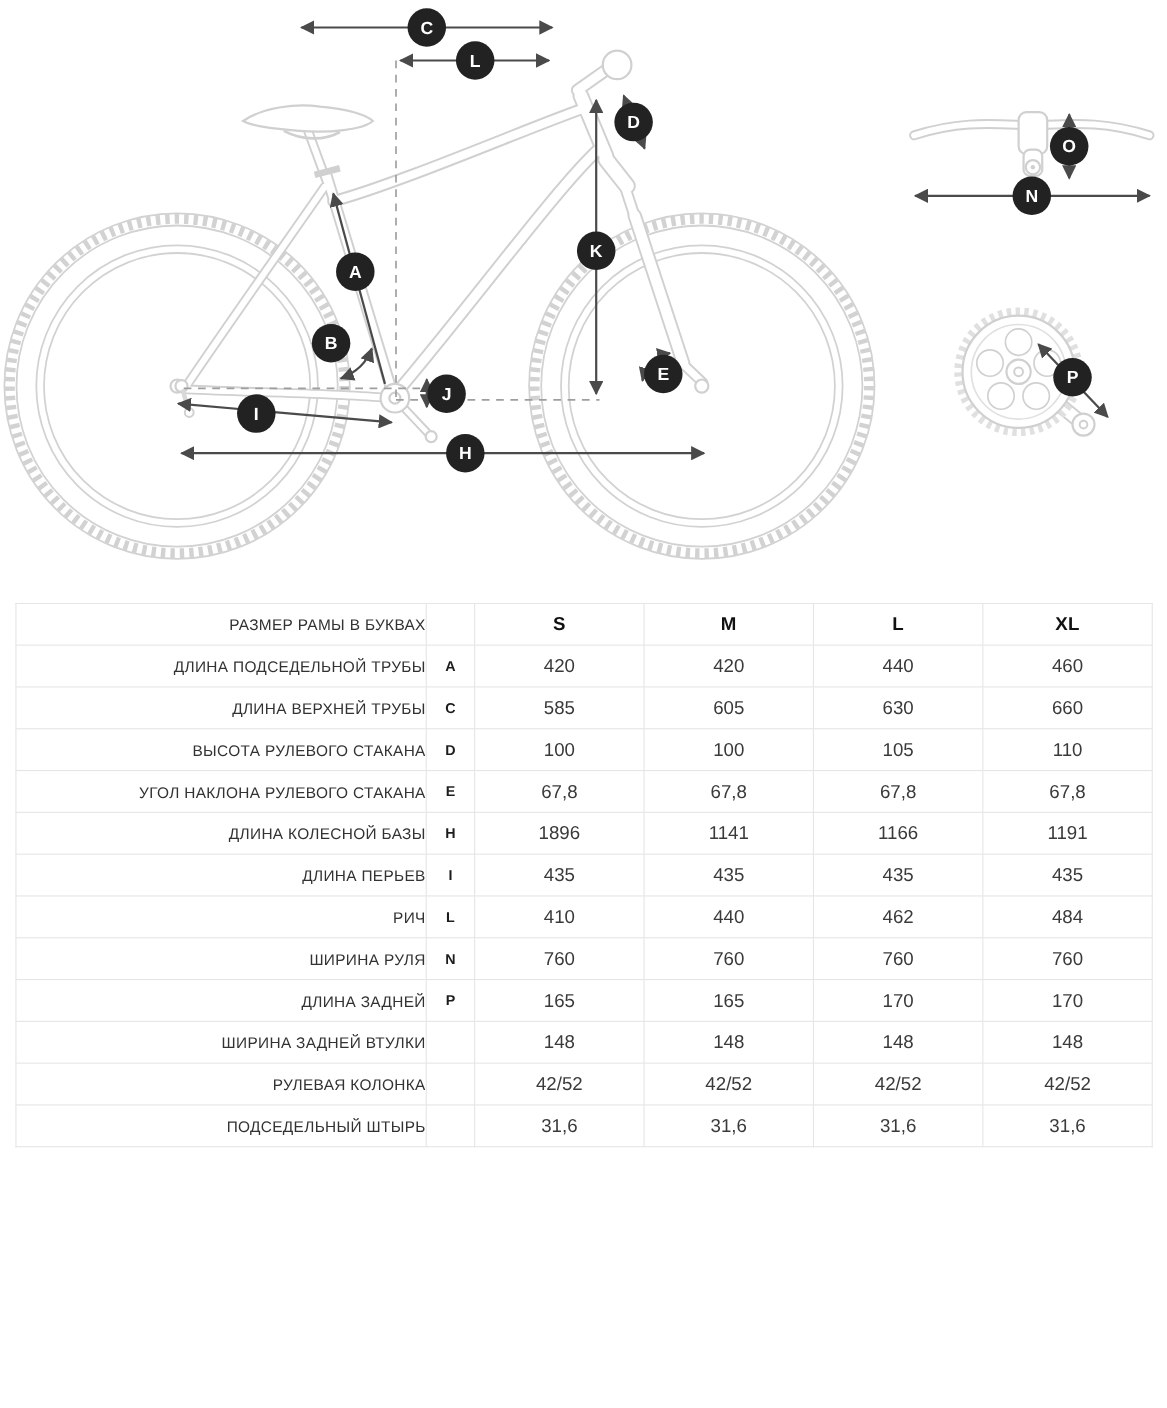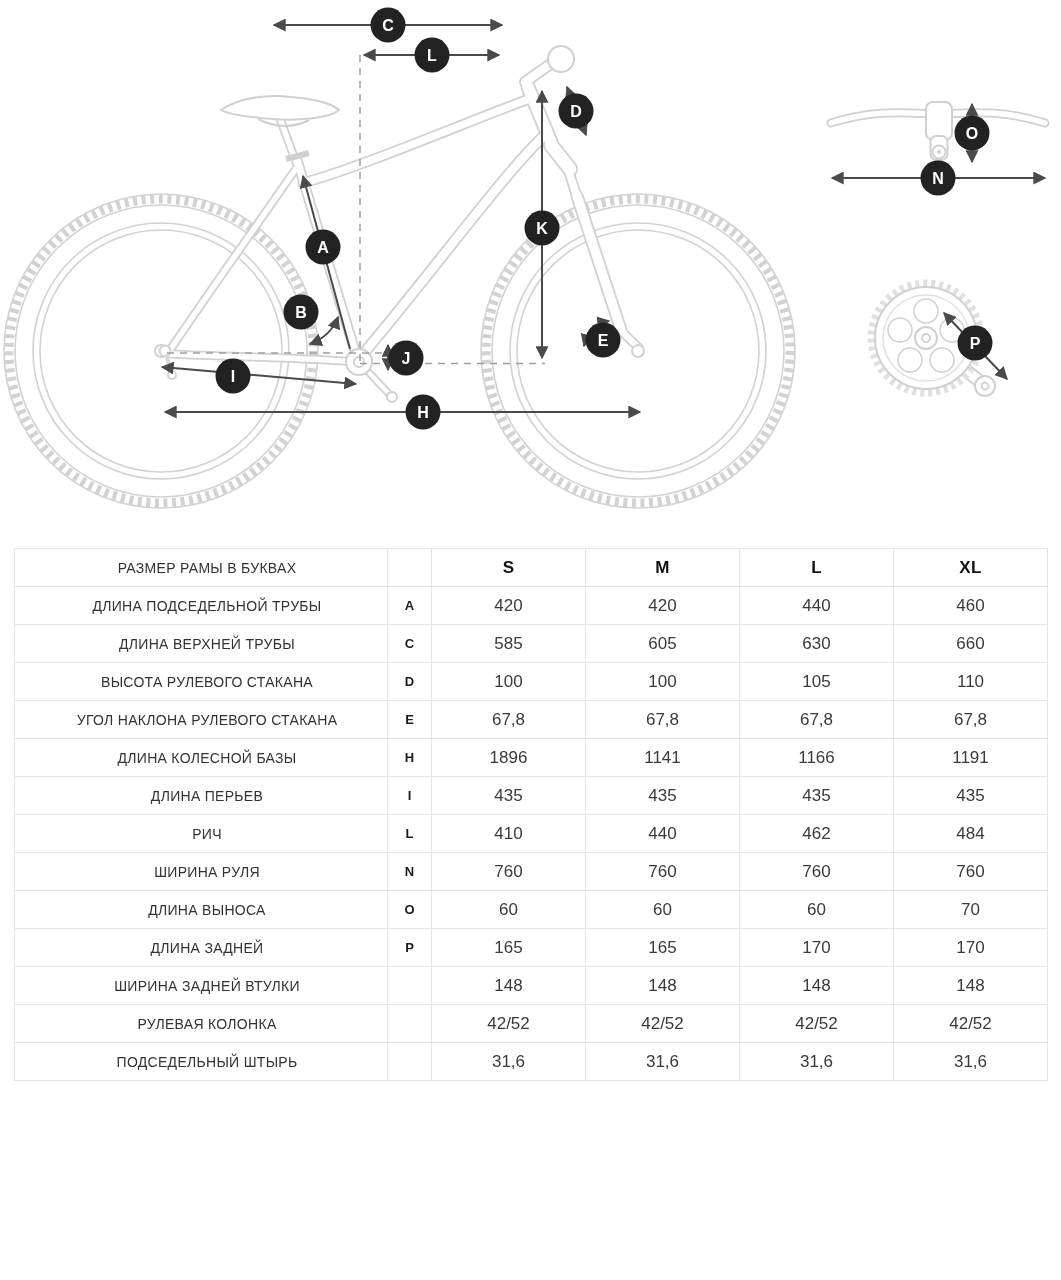--- a/index.html
+++ b/index.html
@@ -9,21 +9,21 @@
   .t-out path{fill:none;stroke:#d0d0d0;stroke-linecap:round;stroke-linejoin:round;}
   .t-in path{fill:none;stroke:#ffffff;stroke-linecap:round;stroke-linejoin:round;}
   .sketch{stroke:#d0d0d0;fill:#ffffff;}
   .wheel circle{fill:none;stroke:#d2d2d2;}
   .guides path{fill:none;stroke:#9e9e9e;stroke-width:1.5;stroke-dasharray:7 6;}
   .dims path{fill:none;stroke:#4a4a4a;stroke-width:2;}
   .badge circle{fill:#222222;}
   .badge text{fill:#ffffff;font-size:16px;font-weight:700;text-anchor:middle;font-family:"Liberation Sans","DejaVu Sans",sans-serif;}
   table.geo{border-collapse:collapse;table-layout:fixed;width:1033px;margin:0 14px 8px 14px;}
   .geo td{border:1px solid #e5e5e5;height:37px;padding:0;overflow:hidden;white-space:nowrap;}
-  .geo td.label{text-align:center;padding-left:12px;font-size:14px;color:#323232;letter-spacing:.3px;}
+  .geo td.label{text-align:right;padding-left:12px;font-size:14px;color:#323232;letter-spacing:.3px;}
   .geo td.letter{text-align:center;font-weight:700;font-size:13px;color:#1c1c1c;}
   .geo td.value{text-align:center;font-size:17px;color:#3a3a3a;}
   .geo tr.hdr td.value{font-weight:700;color:#111111;letter-spacing:.3px;}
 </style>
 </head>
 <body>
 
 <div class="diagram">
 <svg width="1061" height="548" viewBox="0 0 1061 548">
   <defs>
@@ -275,28 +275,20 @@
       </tr>
       <tr>
         <td class="label">ШИРИНА РУЛЯ</td>
         <td class="letter">N</td>
         <td class="value">760</td>
         <td class="value">760</td>
         <td class="value">760</td>
         <td class="value">760</td>
       </tr>
       <tr>
-        <td class="label">ДЛИНА ВЫНОСА</td>
-        <td class="letter">O</td>
-        <td class="value">60</td>
-        <td class="value">60</td>
-        <td class="value">60</td>
-        <td class="value">70</td>
-      </tr>
-      <tr>
         <td class="label">ДЛИНА ЗАДНЕЙ</td>
         <td class="letter">P</td>
         <td class="value">165</td>
         <td class="value">165</td>
         <td class="value">170</td>
         <td class="value">170</td>
       </tr>
       <tr>
         <td class="label">ШИРИНА ЗАДНЕЙ ВТУЛКИ</td>
         <td class="letter"></td>

